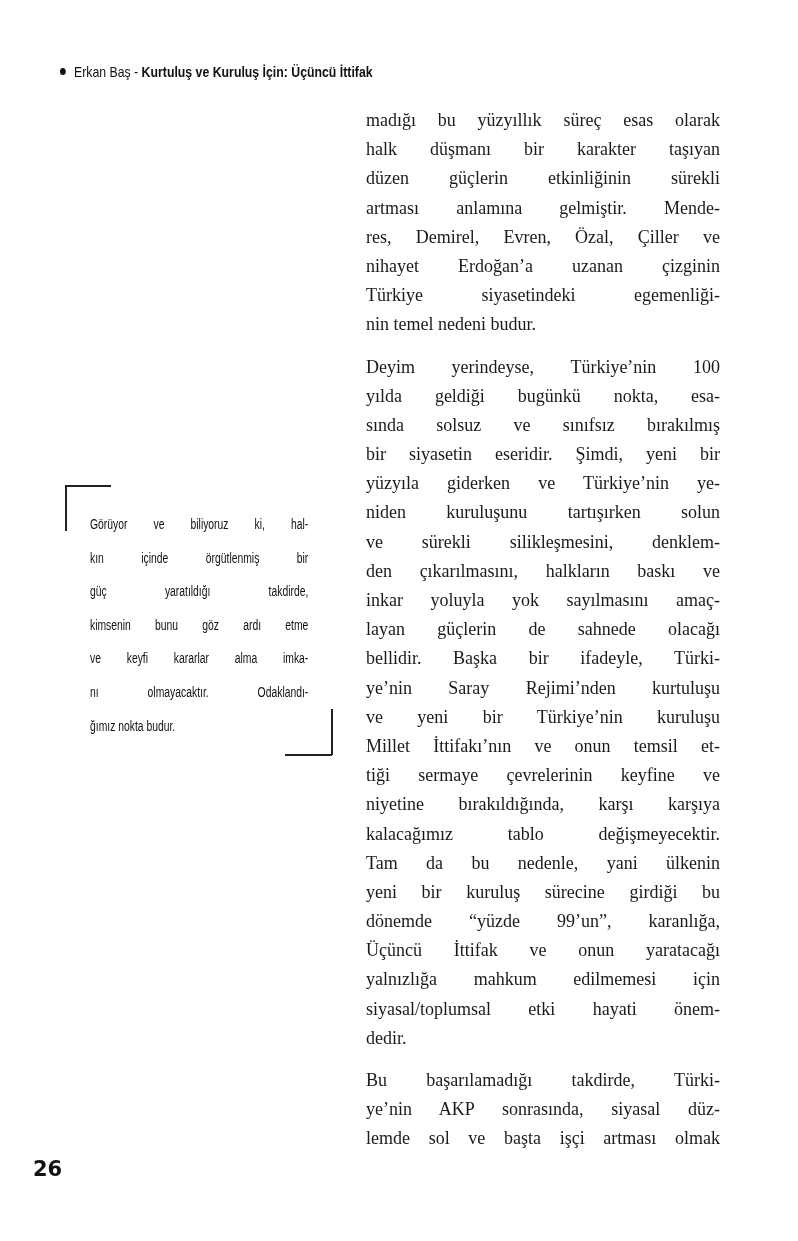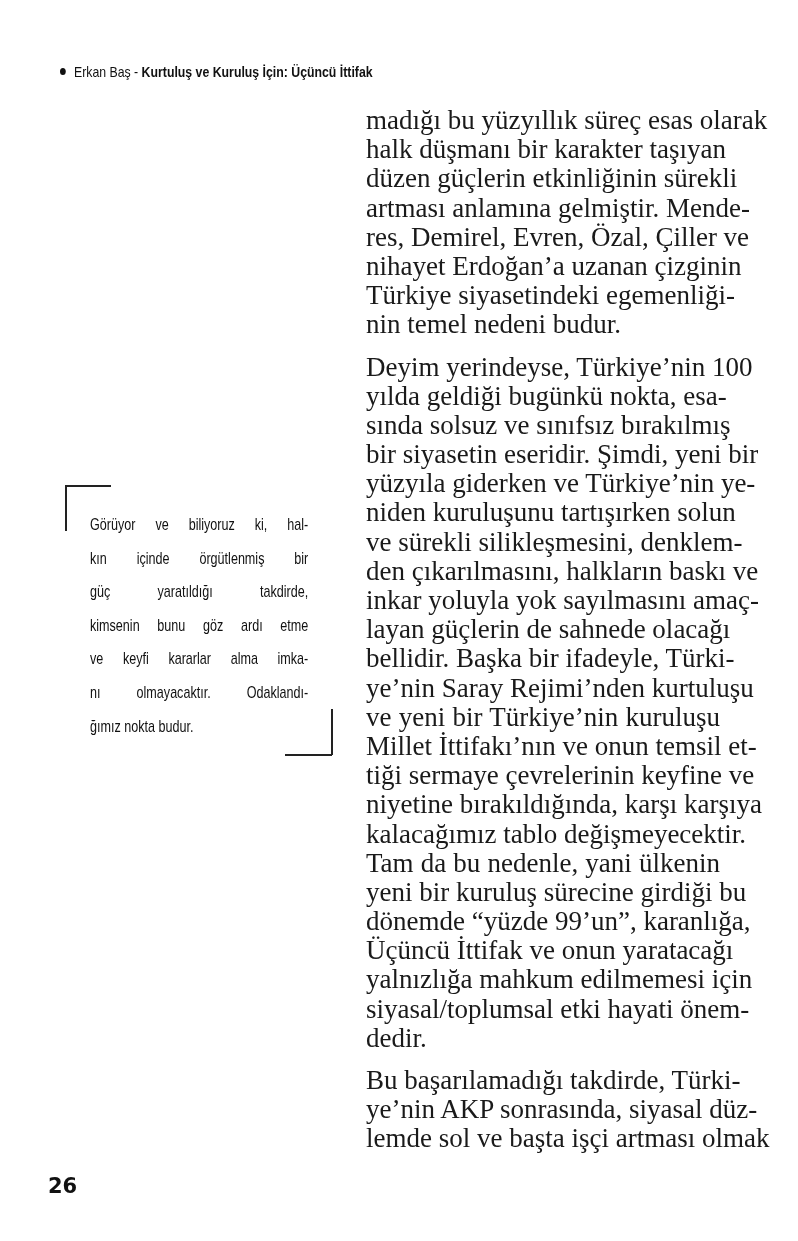--- a/index.html
+++ b/index.html
@@ -9,39 +9,39 @@
     font-family: "Liberation Sans", "DejaVu Sans", sans-serif;
     font-size: 15px; color: #111; white-space: nowrap;
     transform: scaleX(0.82); transform-origin: left center;
   }
   .running-head .bullet { display: inline-block; width: 7px; height: 7px; border-radius: 50%; background: #111; margin-right: 10px; vertical-align: middle; position: relative; top: -2px; }
   .running-head .author { font-weight: normal; }
   .running-head .title { font-weight: bold; }
   .body-col {
     position: absolute; left: 366px; top: 106px; width: 354px;
     font-family: "Liberation Serif", "DejaVu Serif", serif;
-    font-size: 27px; line-height: 29.2px; color: #1a1a1a;
+    font-size: 18px; line-height: 29.2px; color: #1a1a1a;
   }
   .body-col p { margin: 0 0 13px 0; text-align: justify; }
   .body-col .line { display: block; text-align: justify; text-align-last: justify; white-space: nowrap; height: 29.2px; }
   .body-col .line.last { text-align-last: left; }
   .pullquote {
     position: absolute; left: 90px; top: 508px; width: 218px;
     font-family: "Liberation Sans", "DejaVu Sans", sans-serif;
-    font-size: 17px; line-height: 33.6px; color: #111;
+    font-size: 14px; line-height: 33.6px; color: #111;
   }
   .pullquote .qline { display: block; white-space: nowrap; height: 33.6px; text-align: justify; text-align-last: justify; transform: scaleX(0.74); transform-origin: left center; width: 295px; }
   .pullquote .qline.last { text-align-last: left; }
   .bracket-tl-h { position: absolute; left: 65px; top: 485px; width: 46px; height: 1.5px; background: #222; }
   .bracket-tl-v { position: absolute; left: 65px; top: 485px; width: 1.5px; height: 46px; background: #222; }
   .bracket-br-v { position: absolute; left: 331px; top: 709px; width: 1.5px; height: 46px; background: #222; }
   .bracket-br-h { position: absolute; left: 285px; top: 754px; width: 47px; height: 1.5px; background: #222; }
   .page-number {
-    position: absolute; left: 48px; top: 1157px;
-    font-family: "DejaVu Sans", sans-serif; font-size: 21px; font-weight: bold; color: #111; margin-top: 17px;
+    position: absolute; left: 33px; top: 1157px;
+    font-family: "DejaVu Sans", sans-serif; font-size: 21px; font-weight: bold; color: #111;
   }
 </style>
 </head>
 <body>
 
 <div class="running-head">
   <span class="bullet"></span><span class="author">Erkan Baş - </span><span class="title">Kurtuluş ve Kuruluş İçin: Üçüncü İttifak</span>
 </div>
 
 <div class="bracket-tl-h"></div>

